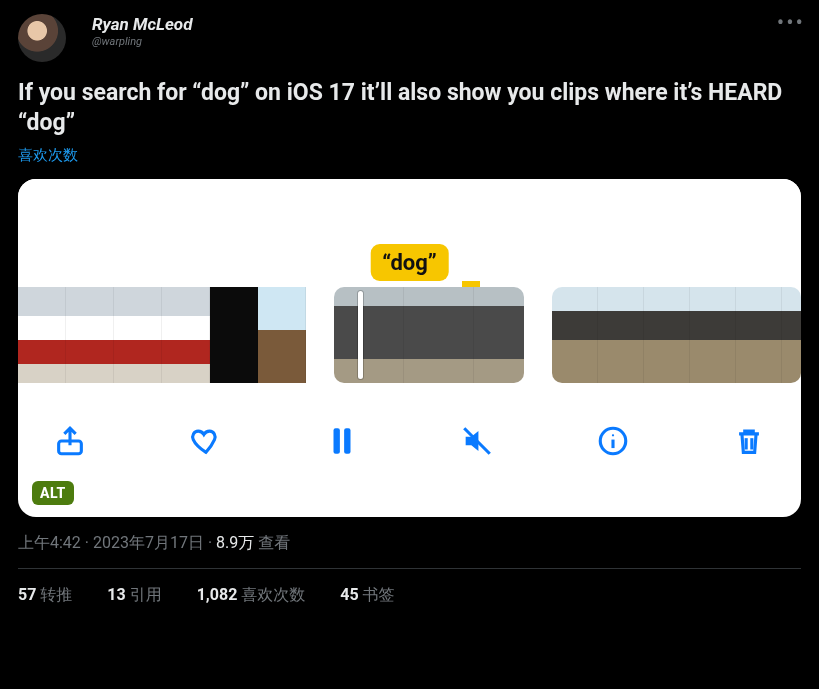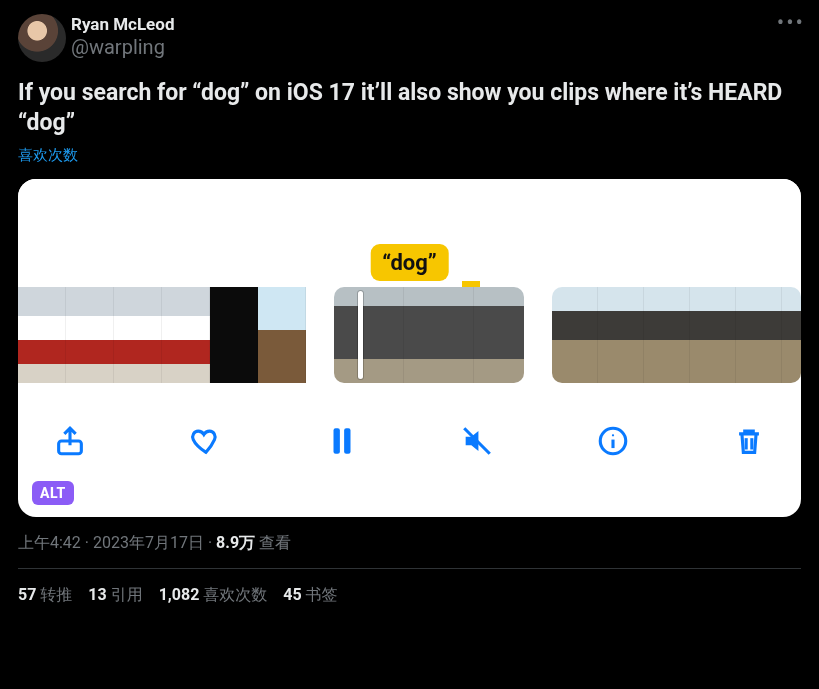--- a/index.html
+++ b/index.html
@@ -5,29 +5,29 @@
   * { box-sizing: border-box; margin: 0; padding: 0; }
   body {
     width: 819px;
     height: 689px;
     background: #000;
     color: #e7e9ea;
     font-family: -apple-system, BlinkMacSystemFont, "Segoe UI", Roboto, Helvetica, Arial, sans-serif;
     overflow: hidden;
   }
   .tweet { padding: 14px 18px; position: relative; }
-  .header { display: flex; align-items: flex-start; gap: 5px; }
+  .header { display: flex; align-items: flex-start; gap: 26px; font-style: italic; }
   .avatar {
     width: 48px; height: 48px; border-radius: 50%;
     background: radial-gradient(circle at 40% 35%, #e8c7a8 0 22%, #5a4338 24% 48%, #2a2a2a 50% 100%);
     flex: none;
   }
   .names { line-height: 1.25; }
   .display-name { font-weight: 700; font-size: 17px; color: #e7e9ea; }
-  .handle { font-size: 20px; color: #71767b; }
+  .handle { font-size: 11px; color: #71767b; }
   .more { position: absolute; top: 10px; right: 14px; color: #71767b; font-size: 22px; letter-spacing: 2px; cursor: pointer; }
   .body-text { margin-top: 16px; font-size: 23px; line-height: 1.3; font-weight: 700; color: #e7e9ea; }
   .translate { margin-top: 8px; color: #1d9bf0; font-size: 15px; cursor: pointer; }
   .media {
     margin-top: 14px;
     background: #fff;
     border-radius: 18px;
     overflow: hidden;
     position: relative;
     height: 338px;
@@ -94,38 +94,38 @@
     padding: 28px 34px 12px;
     height: 100px;
   }
   .tb-btn { width: 36px; height: 36px; display: flex; align-items: center; justify-content: center; color: #0a7aff; cursor: pointer; }
   .tb-btn svg { width: 34px; height: 34px; stroke: #0a7aff; fill: none; stroke-width: 2.2; }
   .tb-btn.pause svg rect { fill: #0a7aff; stroke: none; }
 
   .alt-badge {
     position: absolute;
     left: 14px; bottom: 12px;
-    background: #8b5cf6;
+    background: #4d7c0f;
     color: #fff;
     font-weight: 800;
     font-size: 14px;
     padding: 4px 8px;
     border-radius: 6px;
     letter-spacing: 0.5px;
     cursor: pointer;
   }
 
   .meta {
     margin-top: 16px;
     color: #71767b;
     font-size: 16px;
   }
-  .meta .views-num { color: #e7e9ea; font-weight: 700; }
+  .meta .views-num { color: #e7e9ea; font-weight: 400; }
   .divider { border: none; border-top: 1px solid #2f3336; margin-top: 14px; }
-  .stats { display: flex; gap: 16px; padding: 16px 0 0; font-size: 16px; color: #71767b; }
+  .stats { display: flex; gap: 35px; padding: 16px 0 0; font-size: 16px; color: #71767b; }
   .stats b { color: #e7e9ea; font-weight: 700; }
 </style>
 </head>
 <body>
 
 <div class="tweet">
   <div class="more">•••</div>
   <div class="header">
     <div class="avatar"></div>
     <div class="names">

